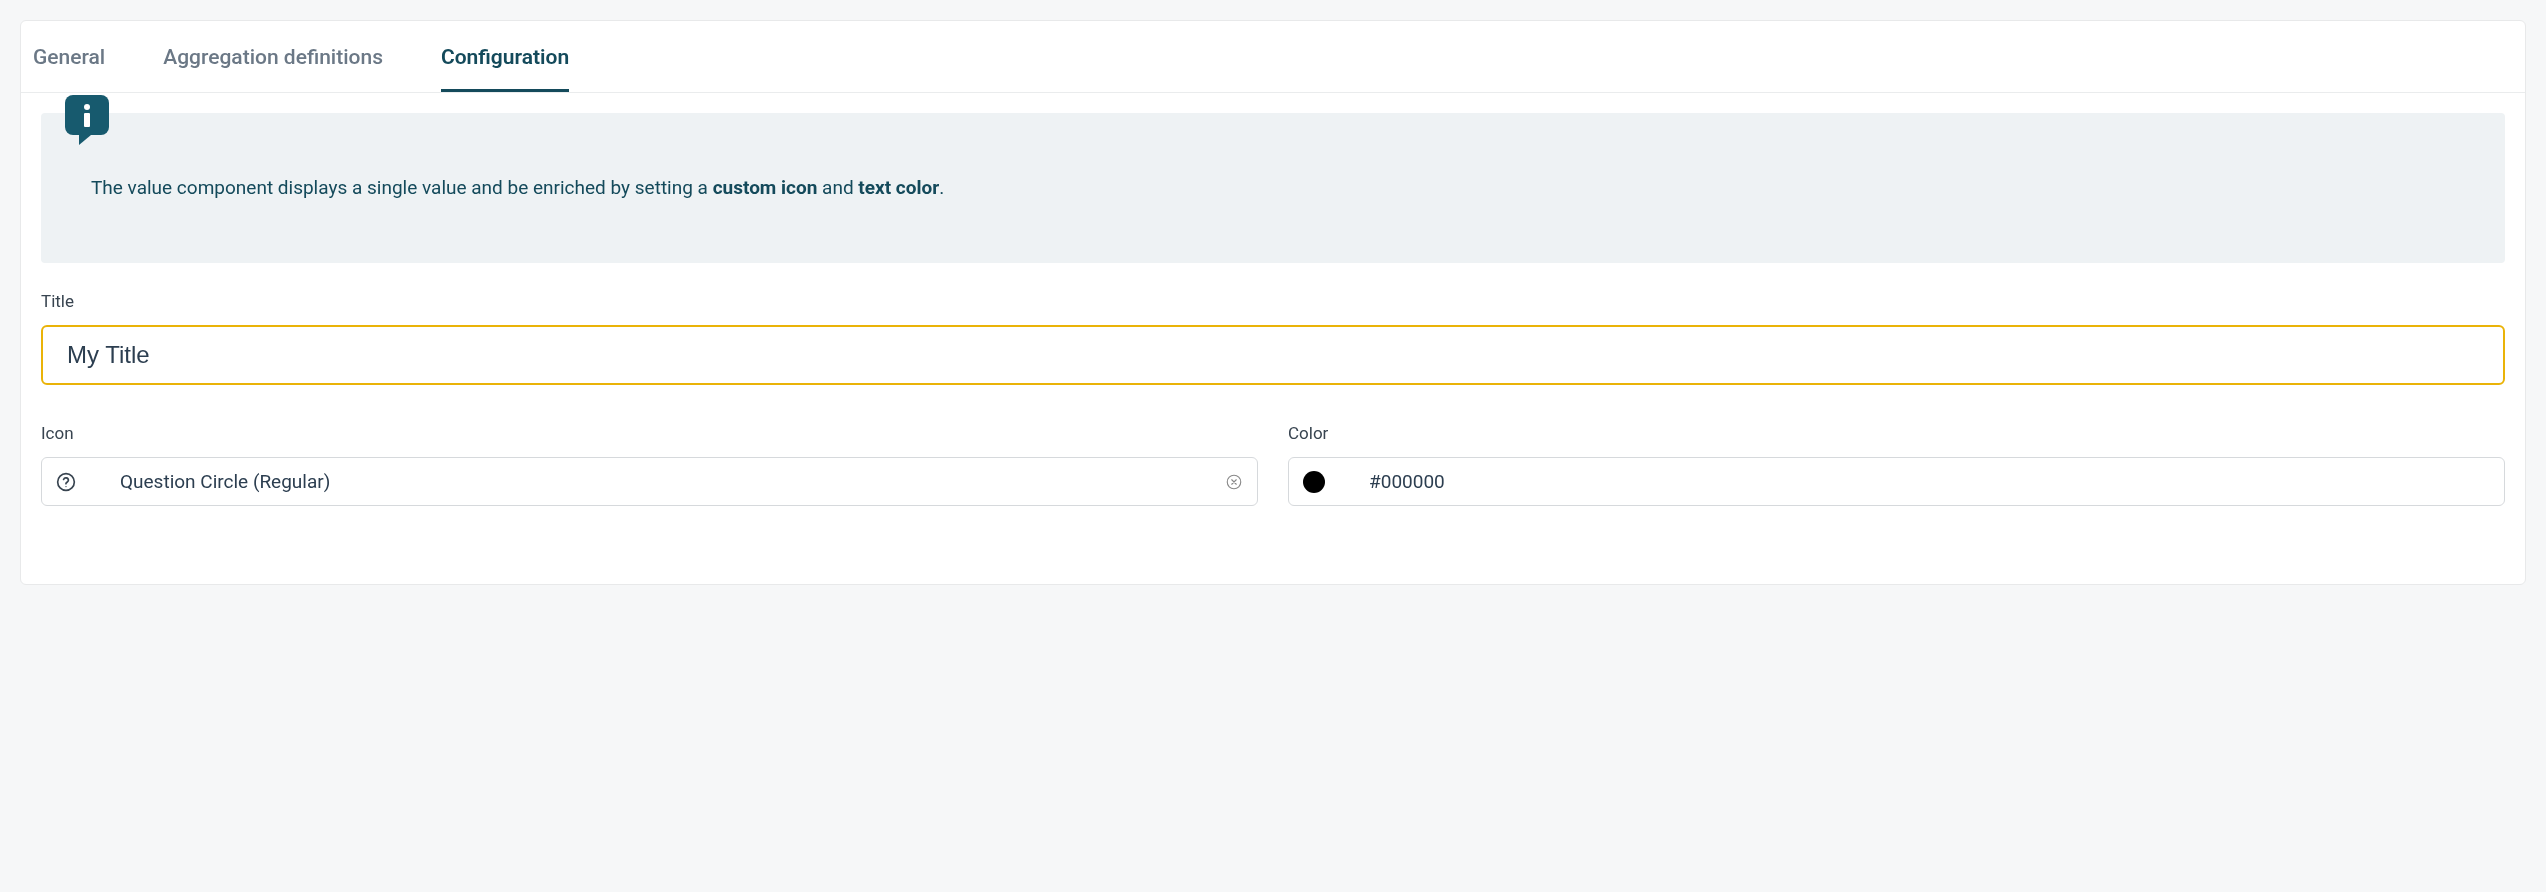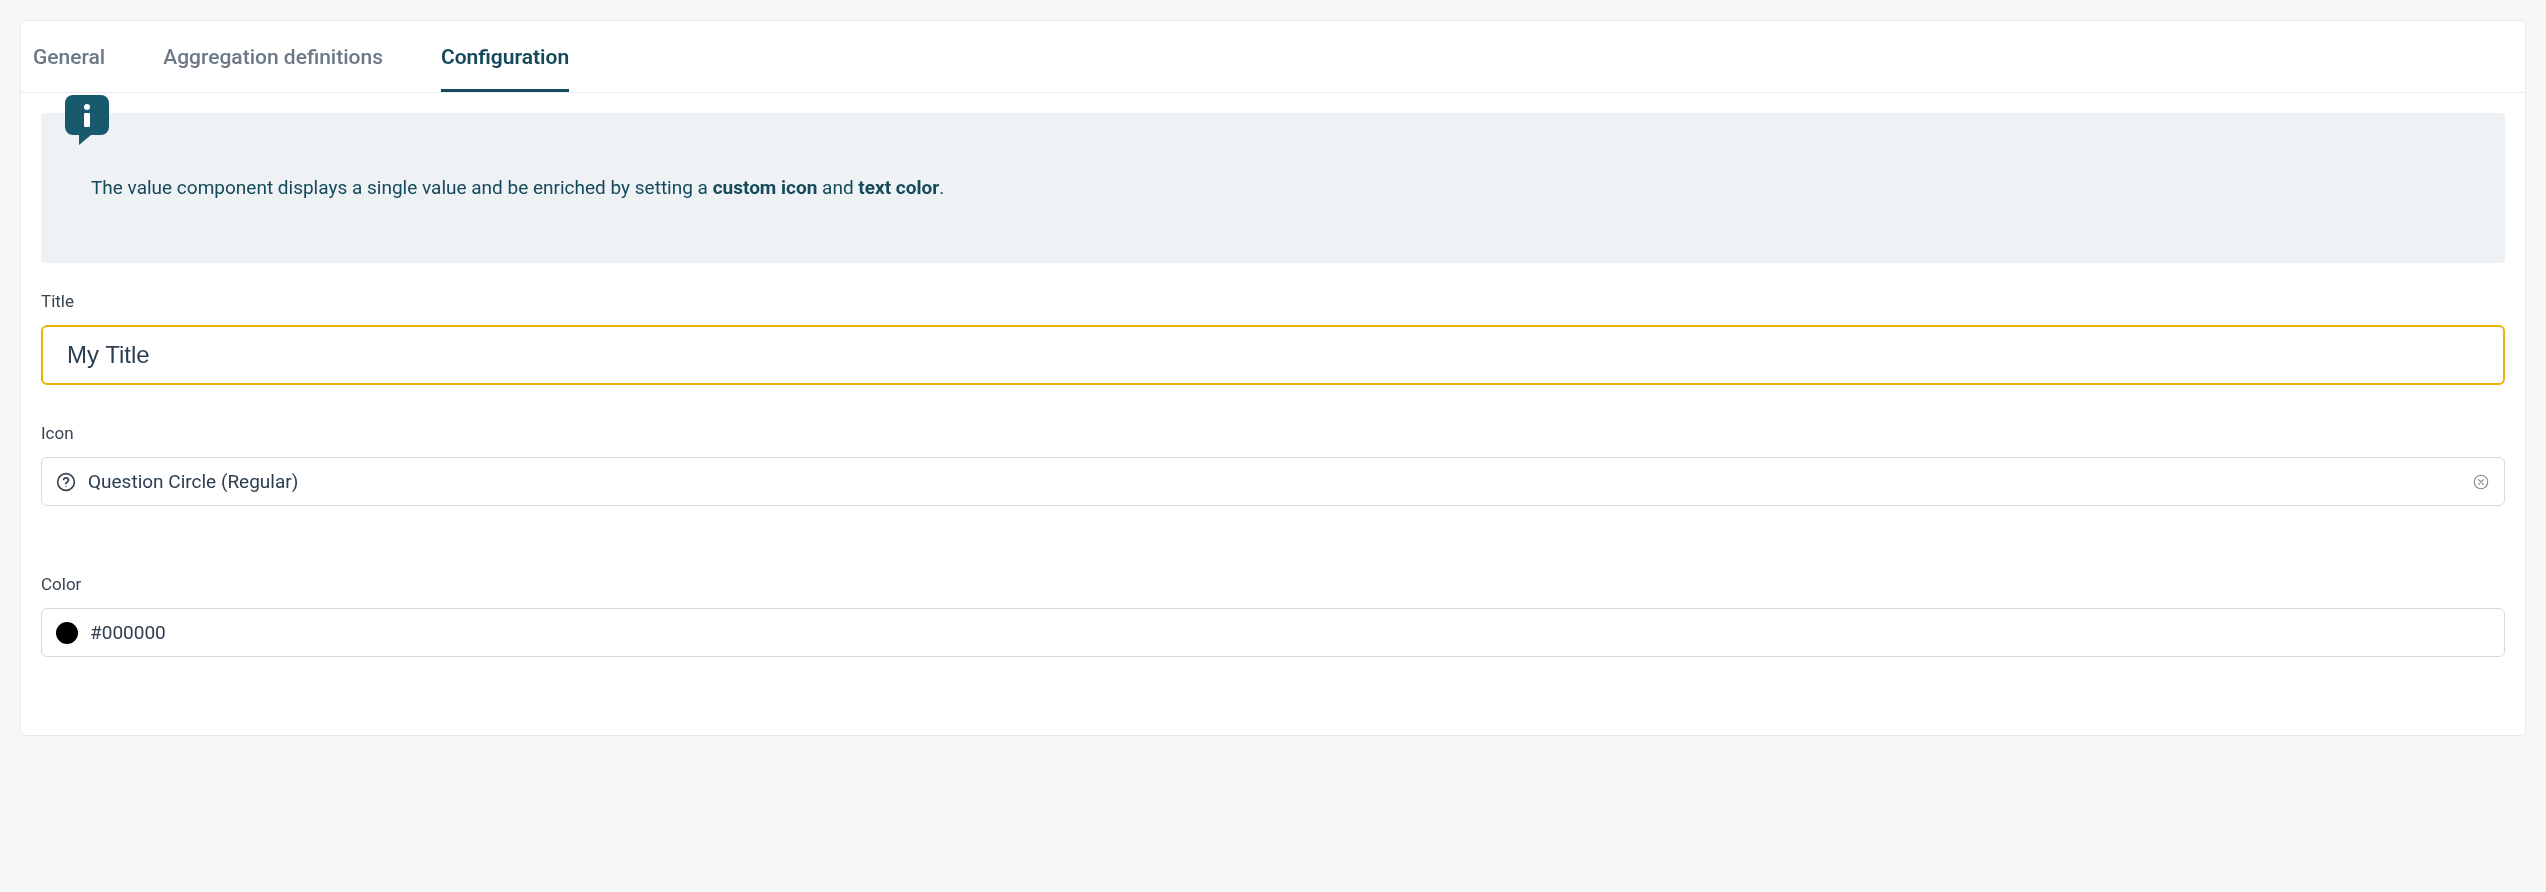--- a/index.html
+++ b/index.html
@@ -71,21 +71,20 @@
       padding: 14px 24px;
       font-size: 24px;
       border: 2px solid #eab308;
       border-radius: 6px;
       color: #2c3e50;
       outline: none;
     }
     .row {
       display: flex;
       gap: 30px;
-      flex-direction: column;
     }
     .col {
       flex: 1;
     }
     .select-box {
       display: flex;
       align-items: center;
       gap: 12px;
       width: 100%;
       padding: 12px 14px;
@@ -96,20 +95,21 @@
       background: #fff;
       cursor: pointer;
     }
     .select-box .sel-icon {
       flex-shrink: 0;
       display: flex;
       align-items: center;
     }
     .select-box .sel-text {
       flex: 1;
+      margin-left: 32px;
     }
     .clear-icon {
       flex-shrink: 0;
       display: flex;
       align-items: center;
       color: #888;
       cursor: pointer;
     }
     .swatch {
       width: 22px;

